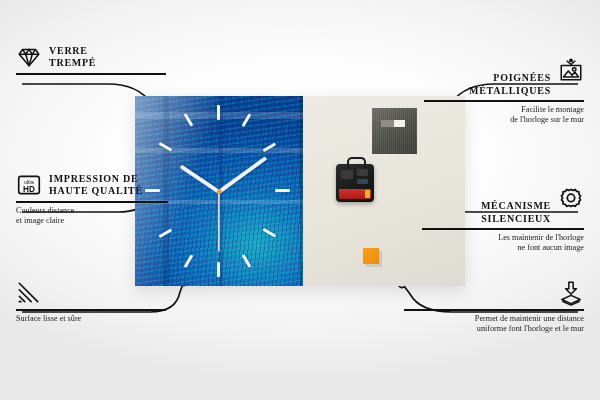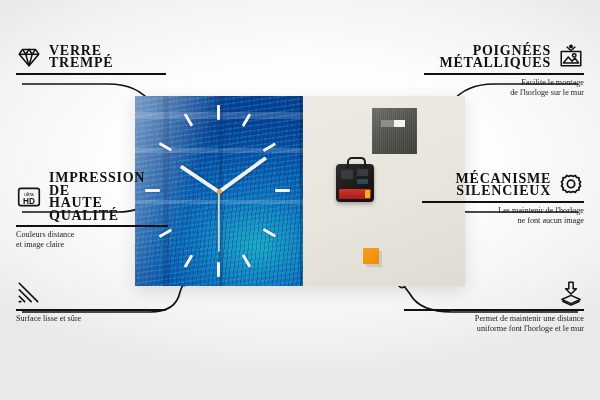--- a/index.html
+++ b/index.html
@@ -16,25 +16,25 @@
   
   #wires{position:absolute;inset:0;width:600px;height:400px;pointer-events:none;}
   .wire{fill:none;stroke:#111;stroke-width:1.6;}
   .node{fill:#ffffff;stroke:#111;stroke-width:1.6;}
   
   .feat{position:absolute;}
   .feat .head{display:flex;align-items:center;gap:7px;}
   .feat.right .head{justify-content:flex-end;}
   .ttl{
     font-family:"Liberation Serif", serif;
-    font-weight:bold;font-size:14px;letter-spacing:.75px;
+    font-weight:bold;font-size:10px;letter-spacing:.75px;
     color:#111;line-height:12.5px;text-transform:uppercase;
   }
   .feat.left .ttl{text-align:left;}
-  .feat.right .ttl{text-align:right;}
+  .feat.right .ttl{text-align:right;margin-top:28px;}
   .rule{height:1.5px;background:#111;margin:3px 0 3.5px 0;}
   .desc{
     font-family:"Liberation Serif", serif;
     font-size:8.2px;line-height:9.6px;color:#1b1b1b;
   }
   .feat.right .desc{text-align:right;}
   .ico{width:26px;height:26px;flex:0 0 26px;display:block;}
   .ico svg{display:block;width:26px;height:26px;}
   
   #photo{

